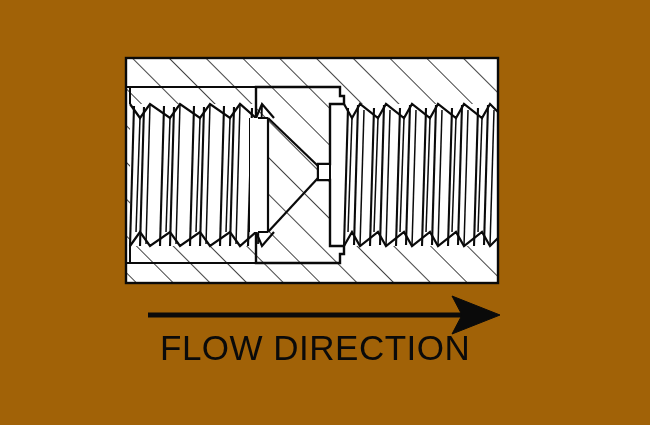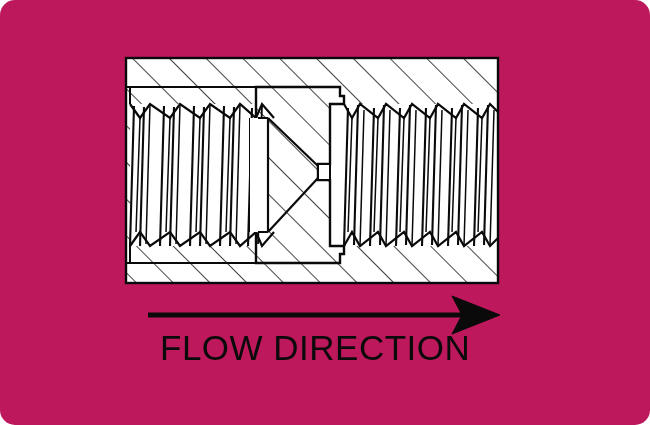--- a/index.html
+++ b/index.html
@@ -10,22 +10,21 @@
   body {
     width: 650px;
     height: 425px;
     overflow: hidden;
     font-family: "Liberation Sans", sans-serif;
   }
   #stage {
     position: relative;
     width: 650px;
     height: 425px;
-    background: #be185d;
-    border-radius: 15px;
+    background: #a16207;
   }
   #drawing {
     position: absolute;
     left: 0;
     top: 0;
     width: 650px;
     height: 425px;
     display: block;
   }
   .flow-label-text {

